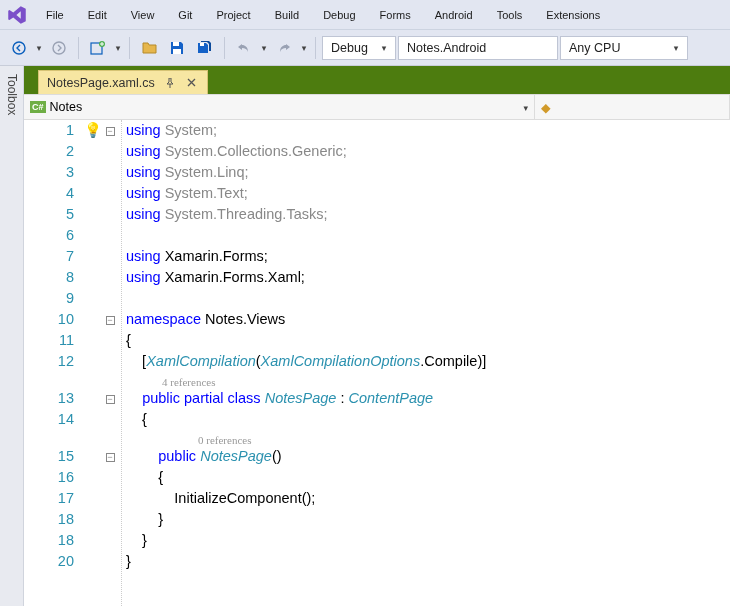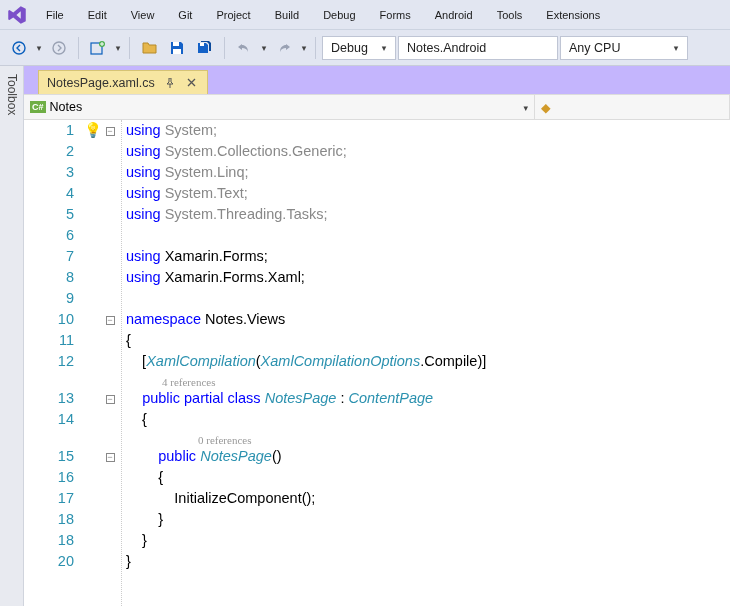--- a/index.html
+++ b/index.html
@@ -26,21 +26,21 @@
 .combo-target { width: 160px; }
 
 
 .body { display: flex; flex: 1; overflow: hidden; }
 .toolbox { width: 24px; background: #e8eaf0; display: flex; justify-content: center; padding-top: 8px; border-right: 1px solid #d0d4dd; }
 .toolbox span { writing-mode: vertical-rl; font-size: 12px; color: #444; }
 
 .main { flex: 1; display: flex; flex-direction: column; overflow: hidden; }
 
 
-.tabrow { height: 28px; display: flex; align-items: center; background: #c4b5fd; padding-left: 14px; padding-top: 4px; gap: 6px; }
+.tabrow { height: 28px; display: flex; align-items: center; background: #4d7c0f; padding-left: 14px; padding-top: 4px; gap: 6px; }
 .doctab { background: #f7e6a2; border: 1px solid #d6c374; border-bottom: none; height: 24px; display: flex; align-items: center; padding: 0 8px; font-size: 12.5px; color: #333; gap: 8px; }
 .doctab .pin, .doctab .close { width: 14px; height: 14px; display: flex; align-items: center; justify-content: center; color: #555; }
 
 
 .navbar { height: 26px; display: flex; background: #f6f6f6; border-top: 1px solid #dcdcdc; border-bottom: 1px solid #dcdcdc; font-size: 12.5px; }
 .navseg { display: flex; align-items: center; padding: 0 6px; gap: 4px; border-right: 1px solid #dcdcdc; }
 .navseg.left { flex: 1; }
 .navseg.right { width: 195px; color: #3e6ea8; }
 
 

